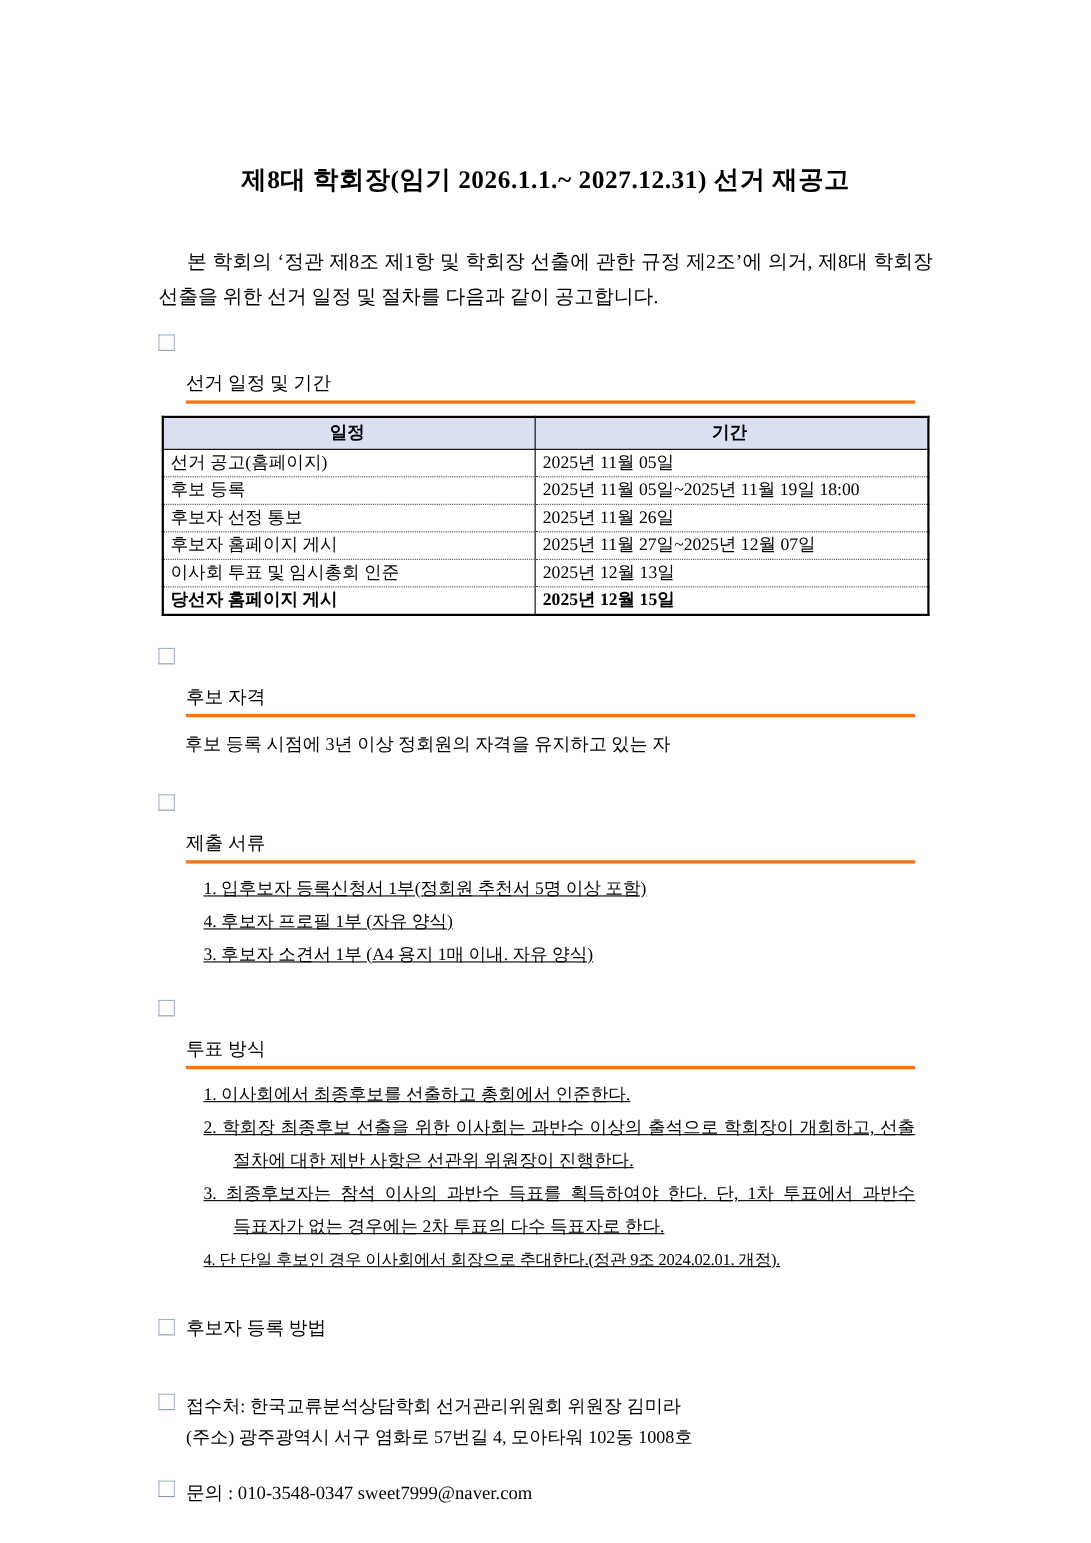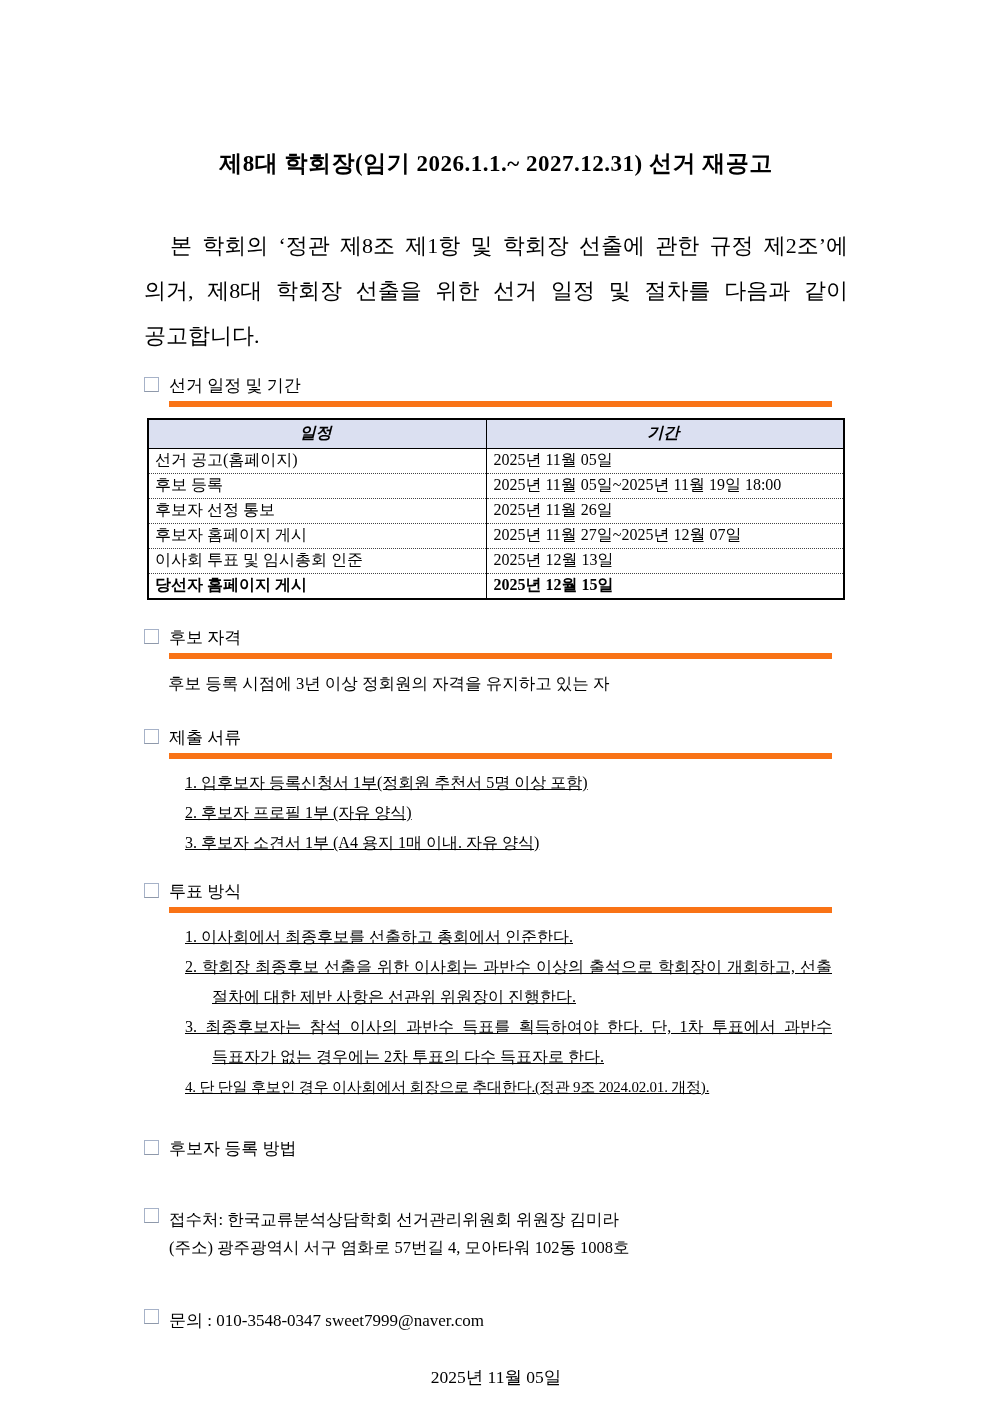--- a/index.html
+++ b/index.html
@@ -24,22 +24,22 @@
   .title {
     margin: 0 0 44px 0;
     font-size: 23px;
     font-weight: bold;
     text-align: center;
     letter-spacing: 0.5px;
     white-space: nowrap;
   }
   .intro {
     margin: 3px 0 17px 0;
-    font-size: 22px;
-    line-height: 45px;
+    font-size: 18px;
+    line-height: 31px;
     text-align: justify;
     text-indent: 26px;
     word-break: keep-all;
   }
   
   .sec-heading {
     display: flex;
     align-items: flex-start;
     font-size: 17px;
     line-height: 21px;
@@ -52,42 +52,42 @@
     border: 1px solid #a6b2c8;
     border-bottom-color: #8f99aa;
     background: #ffffff;
   }
   .h-wrap {
     flex: 1;
     margin-right: 16px;
     padding-bottom: 5px;
   }
   .underlined .h-wrap {
-    border-bottom: 6px solid #f97316;
+    border-bottom: 3px solid #f97316;
+    margin-top: 36px;
   }
   .h-text { white-space: nowrap; }
 
   
   .schedule-table {
     width: calc(100% - 6px);
     margin: 11px 3px 0 3px;
     border-collapse: collapse;
     table-layout: fixed;
     font-size: 16px;
     border: 2px solid #000000;
   }
   .schedule-table col.c1 { width: 48.7%; }
   .schedule-table col.c2 { width: 51.3%; }
   .schedule-table th {
     background: #dbe0f1;
     border: 1px solid #000000;
     font-weight: bold;
     text-align: center;
     padding: 3px 6px 4px 2px;
-    font-style: italic;
   }
   .schedule-table td {
     border-right: 1px solid #000000;
     border-left: 1px solid #000000;
     border-bottom: 1px dotted #444444;
     padding: 1px 24px 2px 6px;
     white-space: nowrap;
     overflow: hidden;
   }
   .schedule-table tr:last-child td { border-bottom: none; font-weight: bold; }
@@ -112,21 +112,21 @@
     letter-spacing: -0.2px;
     white-space: nowrap;
     text-align: left;
   }
   .mt-schedule { margin-top: 0; }
   .mt-qualification { margin-top: 27px; }
   .mt-documents { margin-top: 31px; }
   .mt-voting { margin-top: 23px; }
   .mt-registration { margin-top: 36px; }
   .mt-reception { margin-top: 42px; }
-  .mt-contact { margin-top: 45px; }
+  .mt-contact { margin-top: 23px; }
 
   .block-text { flex: 1; font-size: 16.5px; line-height: 28px; word-break: keep-all; }
   .contact .block-text { font-size: 17px; }
 
   .date-line {
     margin-top: 30px;
     text-align: center;
     font-size: 17.5px;
   }
   .signature {
@@ -200,21 +200,21 @@
     <div class="sec-body">후보 등록 시점에 3년 이상 정회원의 자격을 유지하고 있는 자</div>
   </div>
 
   <div class="section mt-documents">
     <div class="sec-heading underlined">
       <span class="checkbox"></span>
       <span class="h-wrap"><span class="h-text">제출 서류</span></span>
     </div>
     <div class="num-list">
       <div class="num-item">1. 입후보자 등록신청서 1부(정회원 추천서 5명 이상 포함)</div>
-      <div class="num-item">2. 후보자 프로필 1부 (자유 양식)</div>
+      <div class="num-item">4. 후보자 프로필 1부 (자유 양식)</div>
       <div class="num-item">3. 후보자 소견서 1부 (A4 용지 1매 이내. 자유 양식)</div>
     </div>
   </div>
 
   <div class="section mt-voting">
     <div class="sec-heading underlined">
       <span class="checkbox"></span>
       <span class="h-wrap"><span class="h-text">투표 방식</span></span>
     </div>
     <div class="num-list">

